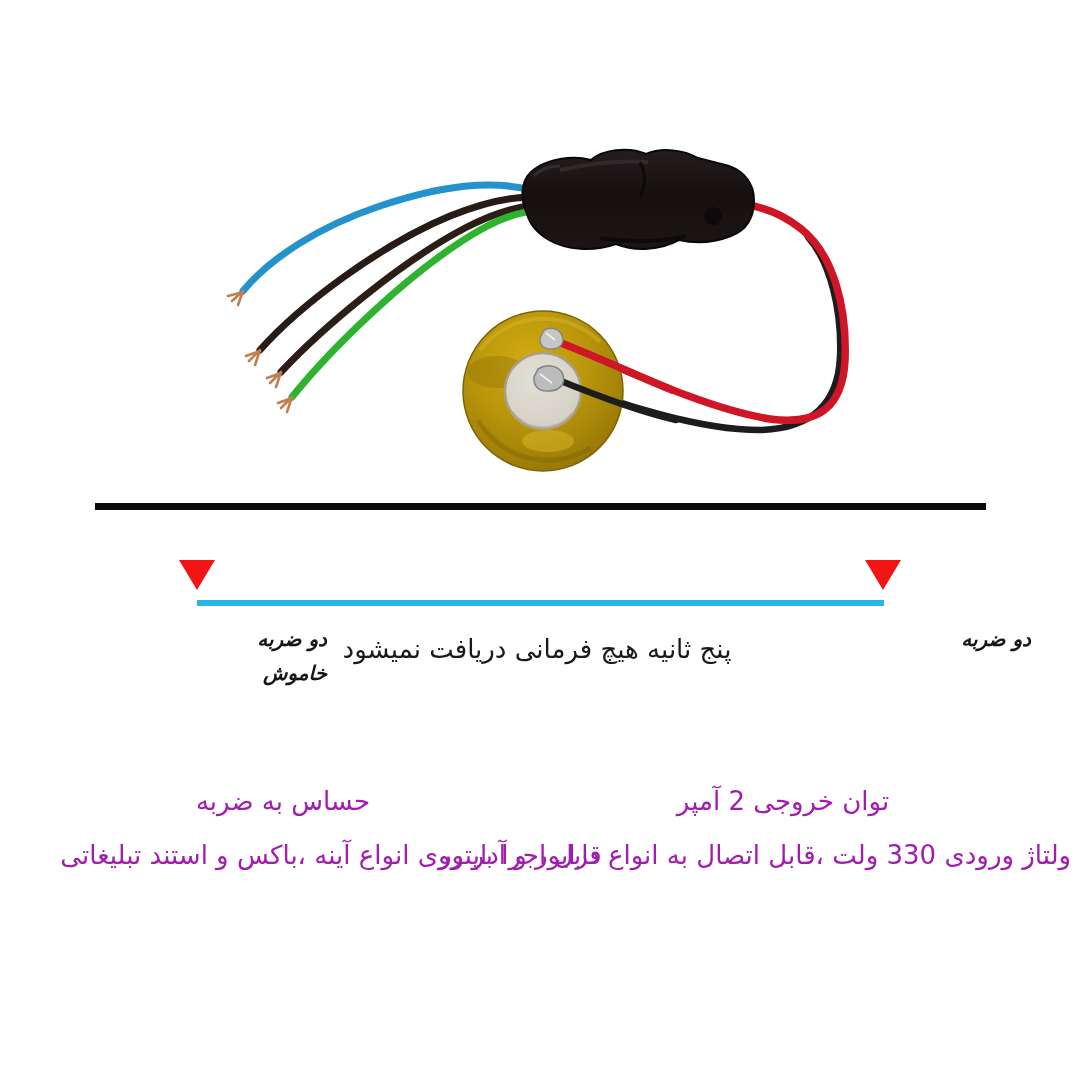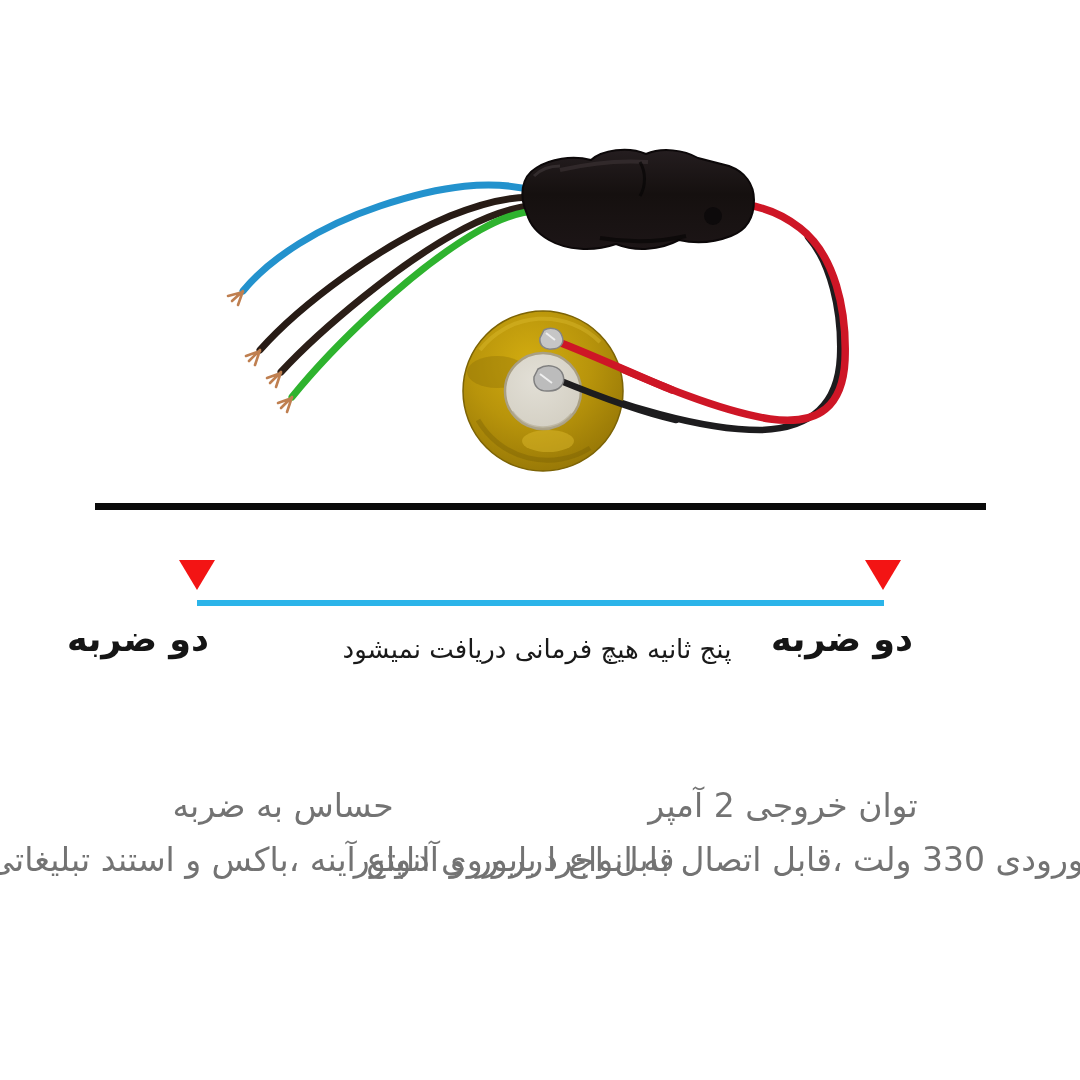--- a/index.html
+++ b/index.html
@@ -19,35 +19,35 @@
 
   
   .marker{width:0;height:0;
     border-left:18px solid transparent;border-right:18px solid transparent;
     border-top:30px solid #f31414;}
   .marker.left{left:179px;top:560px;}
   .marker.right{left:865px;top:560px;}
   .timeline-line{left:197px;top:600px;width:687px;height:6px;background:#2bb4e9;}
 
   .tap-label{
-    width:260px;text-align:left;transform:translateX(-50%);
-    font-size:35px;font-weight:bold;line-height:34px;direction:rtl;color:#151515;
+    width:260px;text-align:right;transform:translateX(-50%);
+    font-size:20px;font-weight:bold;line-height:34px;direction:rtl;color:#151515;font-style:italic;
   }
   .tap-label.left{left:197px;top:622px;}
   .tap-label.right{left:901px;top:622px;}
 
   .timeline-caption{
     left:537px;top:634px;transform:translateX(-50%);
     font-size:26px;white-space:nowrap;direction:rtl;color:#1a1a1a;
   }
 
   
   .feature{
-    transform:translateX(-50%);font-size:33px;white-space:nowrap;
-    direction:rtl;color:#737373;
+    transform:translateX(-50%);font-size:26px;white-space:nowrap;
+    direction:rtl;color:#a21caf;
   }
   .feature.r1{left:783px;top:786px;}
   .feature.r2{left:755px;top:840px;}
   .feature.l1{left:283px;top:786px;}
   .feature.l2{left:331px;top:840px;}
 </style>
 </head>
 <body>
 
 <svg id="photo-svg" class="abs" viewBox="0 0 1080 520" xmlns="http://www.w3.org/2000/svg">
@@ -126,20 +126,21 @@
 </svg>
 
 <div class="abs divider"></div>
 
 <div class="abs marker left"></div>
 <div class="abs marker right"></div>
 <div class="abs timeline-line"></div>
 
 <div class="abs tap-label left" dir="rtl">
   <div>دو ضربه</div>
+  <div>خاموش</div>
 </div>
 
 <div class="abs tap-label right" dir="rtl">
   <div>دو ضربه</div>
 </div>
 
 <div class="abs timeline-caption" dir="rtl">پنج ثانیه هیچ فرمانی دریافت نمیشود</div>
 
 <div class="abs feature r1" dir="rtl">توان خروجی 2 آمپر</div>
 <div class="abs feature r2" dir="rtl">ولتاژ ورودی 330 ولت ،قابل اتصال به انواع درایور و آداپتور</div>

